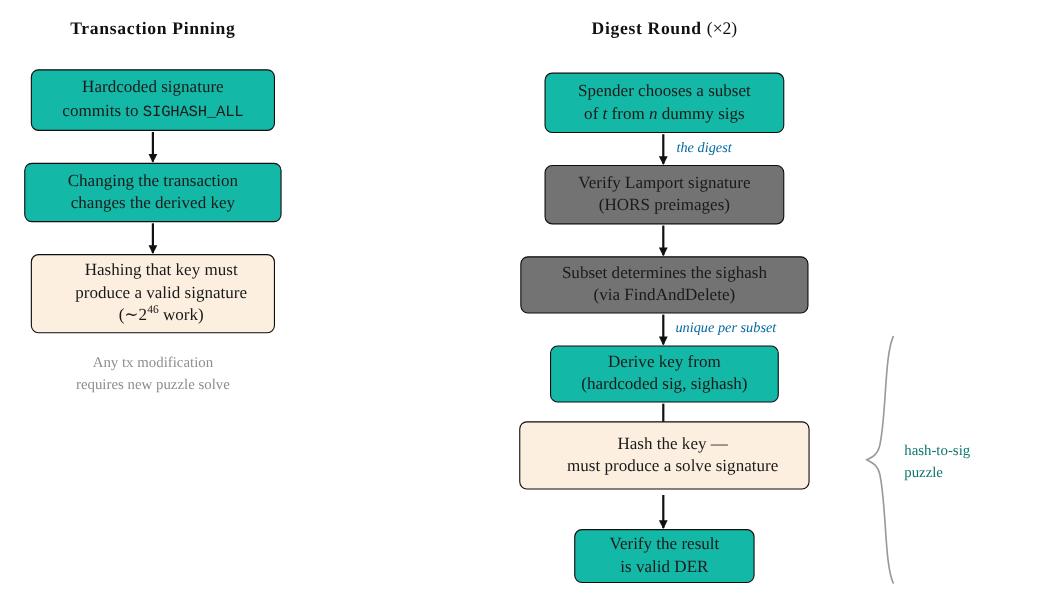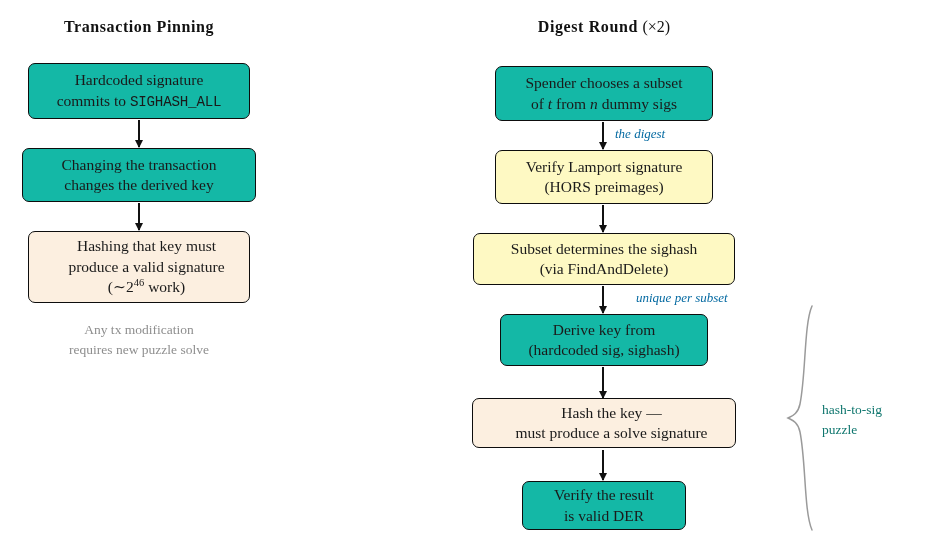--- a/index.html
+++ b/index.html
@@ -47,21 +47,21 @@
     align-items: center;
     justify-content: center;
     text-align: center;
     font-size: 15.5px;
     line-height: 1.32;
     padding: 4px 9px;
     background: #ffffff;
   }
   .node .ln { white-space: nowrap; display: block; }
   .fill-lav  { background: #14b8a6; }
-  .fill-mint { background: #fef9c3; }
+  .fill-mint { background: #737373; }
   .fill-peach{ background: #fcefe0; padding-left: 24px; }
 
   .mono {
     font-family: "Liberation Mono", "DejaVu Sans Mono", monospace;
     font-size: 14.2px;
     letter-spacing: -0.2px;
   }
   .mi { font-style: italic; }
   sup.exp { font-size: 10.5px; vertical-align: super; line-height: 0; }
 
@@ -165,30 +165,30 @@
   </div>
 
   <div class="arrow" style="left:602px; top:205px; height:27px;"></div>
 
   <div class="node fill-mint" style="left:473px; top:233px; width:262px; height:52px;">
     <span class="ln">Subset determines the sighash</span>
     <span class="ln">(via FindAndDelete)</span>
   </div>
 
   <div class="arrow" style="left:602px; top:286px; height:27px;"></div>
-  <div class="edge-label" style="left:636px; top:290px;">unique per subset</div>
+  <div class="edge-label" style="left:614px; top:290px;">unique per subset</div>
 
   <div class="node fill-lav" style="left:500px; top:314px; width:208px; height:52px;">
     <span class="ln">Derive key from</span>
     <span class="ln">(hardcoded sig, sighash)</span>
   </div>
 
   <div class="arrow" style="left:602px; top:367px; height:31px;"></div>
 
-  <div class="node fill-peach" style="left:472px; top:398px; width:264px; height:50px;">
+  <div class="node fill-peach" style="left:472px; top:383px; width:264px; height:62px;">
     <span class="ln">Hash the key —</span>
     <span class="ln">must produce a solve signature</span>
   </div>
 
   <div class="arrow" style="left:602px; top:450px; height:30px;"></div>
 
   <div class="node fill-lav" style="left:522px; top:481px; width:164px; height:49px;">
     <span class="ln">Verify the result</span>
     <span class="ln">is valid DER</span>
   </div>

